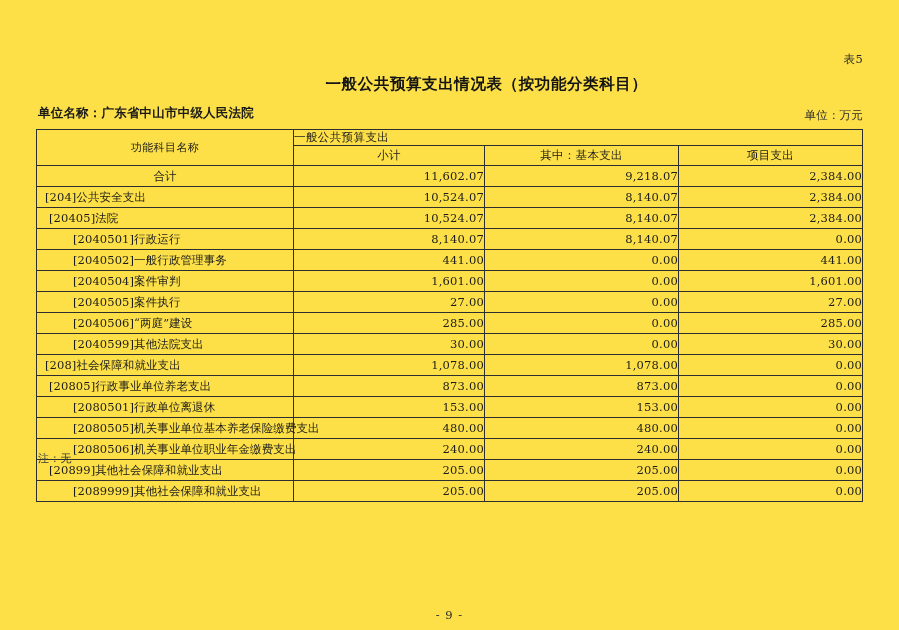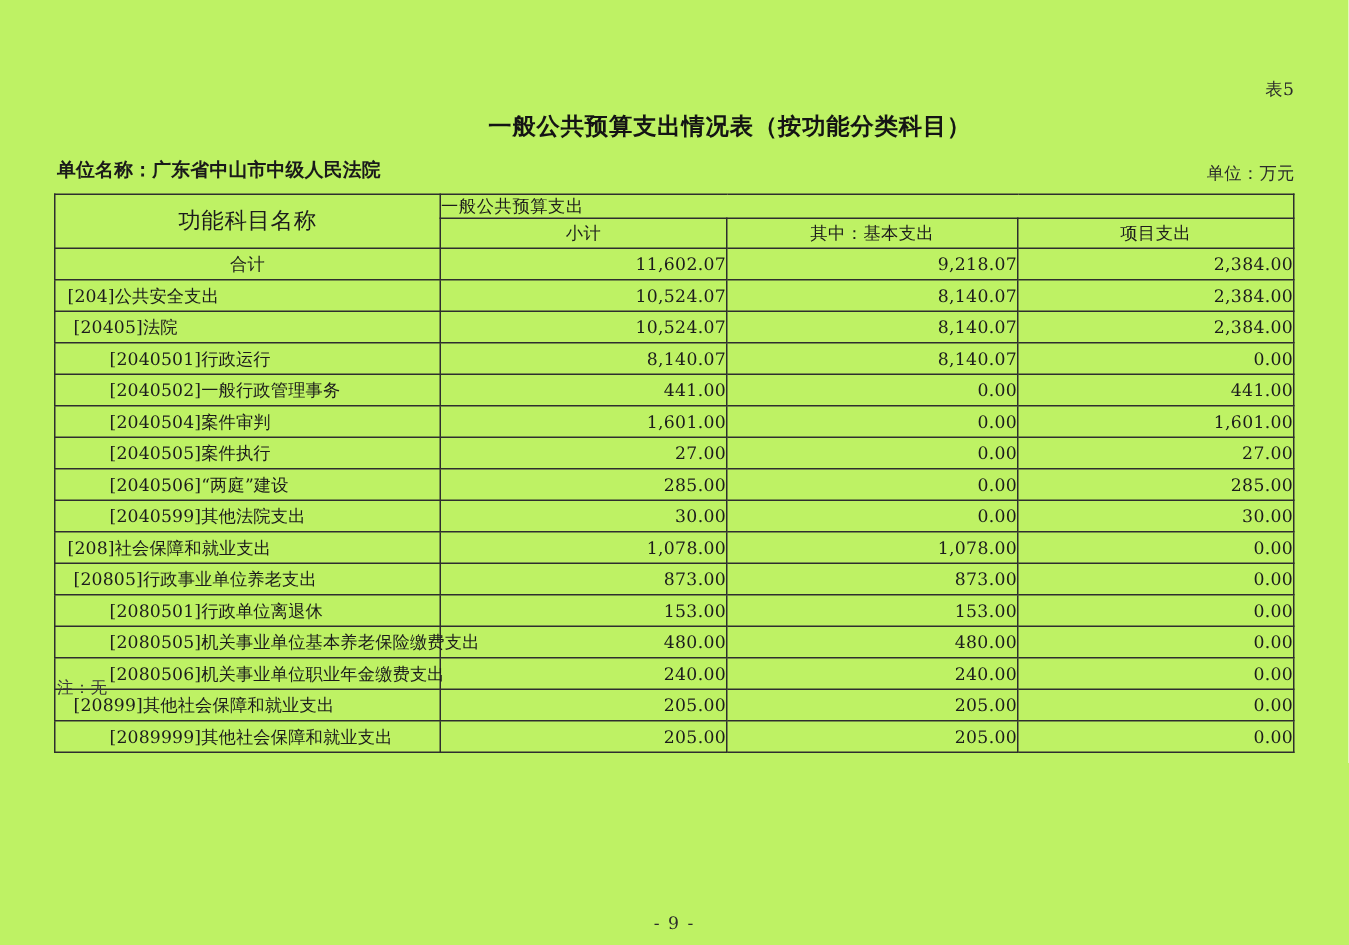--- a/index.html
+++ b/index.html
@@ -12,21 +12,21 @@
     height: 630px;
     position: relative;
     font-family: "DejaVu Sans", "Liberation Sans", sans-serif;
     color: #1a1a1a;
     overflow: hidden;
   }
 
   .page {
     position: absolute;
     inset: 0;
-    background: #bef264;
+    background: #fde047;
   }
 
   
   .table-number {
     position: absolute;
     top: 52px;
     right: 36px;
     font-size: 11.5px;
     font-family: "DejaVu Serif", "Liberation Serif", serif;
     color: #2b2b2b;
@@ -93,21 +93,21 @@
   }
 
   col.c-name   { width: 257px; }
   col.c-sub    { width: 191px; }
   col.c-basic  { width: 194px; }
   col.c-proj   { width: 184px; }
 
   th.hdr-name {
     height: 34px;
     text-align: center;
-    font-size: 15px;
+    font-size: 11px;
     letter-spacing: 0.4px;
   }
   th.hdr-group {
     height: 15px;
     text-align: left;
     font-size: 11.5px;
     letter-spacing: 0.4px;
   }
   th.hdr-col {
     height: 19px;

